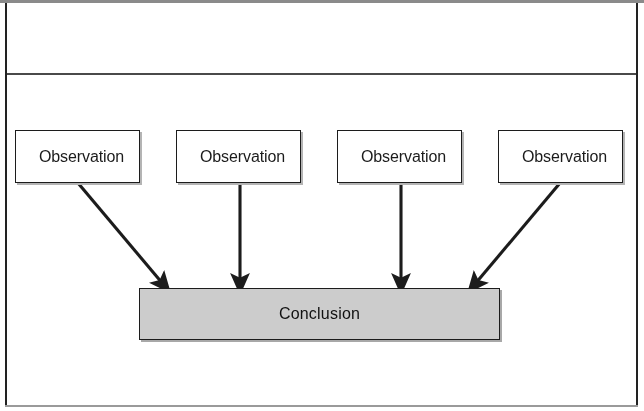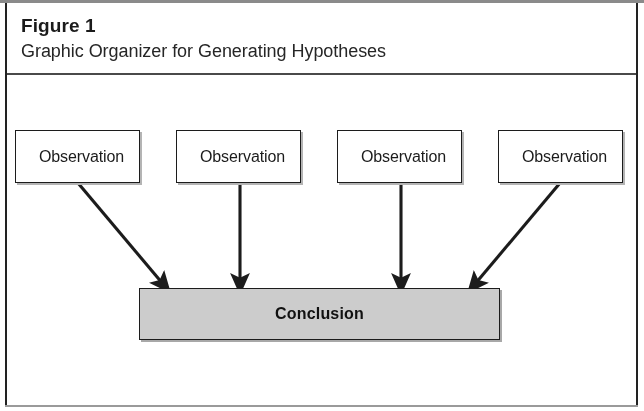--- a/index.html
+++ b/index.html
@@ -119,39 +119,35 @@
     left: 132px;
     top: 213px;
     width: 361px;
     height: 52px;
     background: #cccccc;
     border: 1.6px solid #1c1c1c;
     box-shadow: 2px 2px 0 0 #a8a8a8;
   }
   .concl-label {
     font-size: 16px;
-    font-weight: bold;
+    font-weight: normal;
     color: #111111;
     letter-spacing: 0.2px;
   }
 </style>
 </head>
 <body>
 
 <div class="figure-frame">
 
   <div class="frame-top-rule"></div>
   <div class="frame-left-rule"></div>
   <div class="frame-right-rule"></div>
   <div class="frame-bottom-rule"></div>
 
-  <div class="figure-header">
-    <div class="figure-title">Figure 1</div>
-    <div class="figure-subtitle">Graphic Organizer for Generating Hypotheses</div>
-  </div>
   <div class="header-divider"></div>
 
   <div class="diagram-area">
 
     <svg class="diagram-svg" viewBox="0 0 629 330" xmlns="http://www.w3.org/2000/svg">
       <defs>
         <marker id="arrowhead" markerWidth="9" markerHeight="9" refX="3.2" refY="3.6" orient="auto" markerUnits="strokeWidth">
           <path d="M0,0.4 L7.2,3.6 L0,6.8 L1.5,3.6 Z" fill="#1c1c1c"></path>
         </marker>
       </defs>

